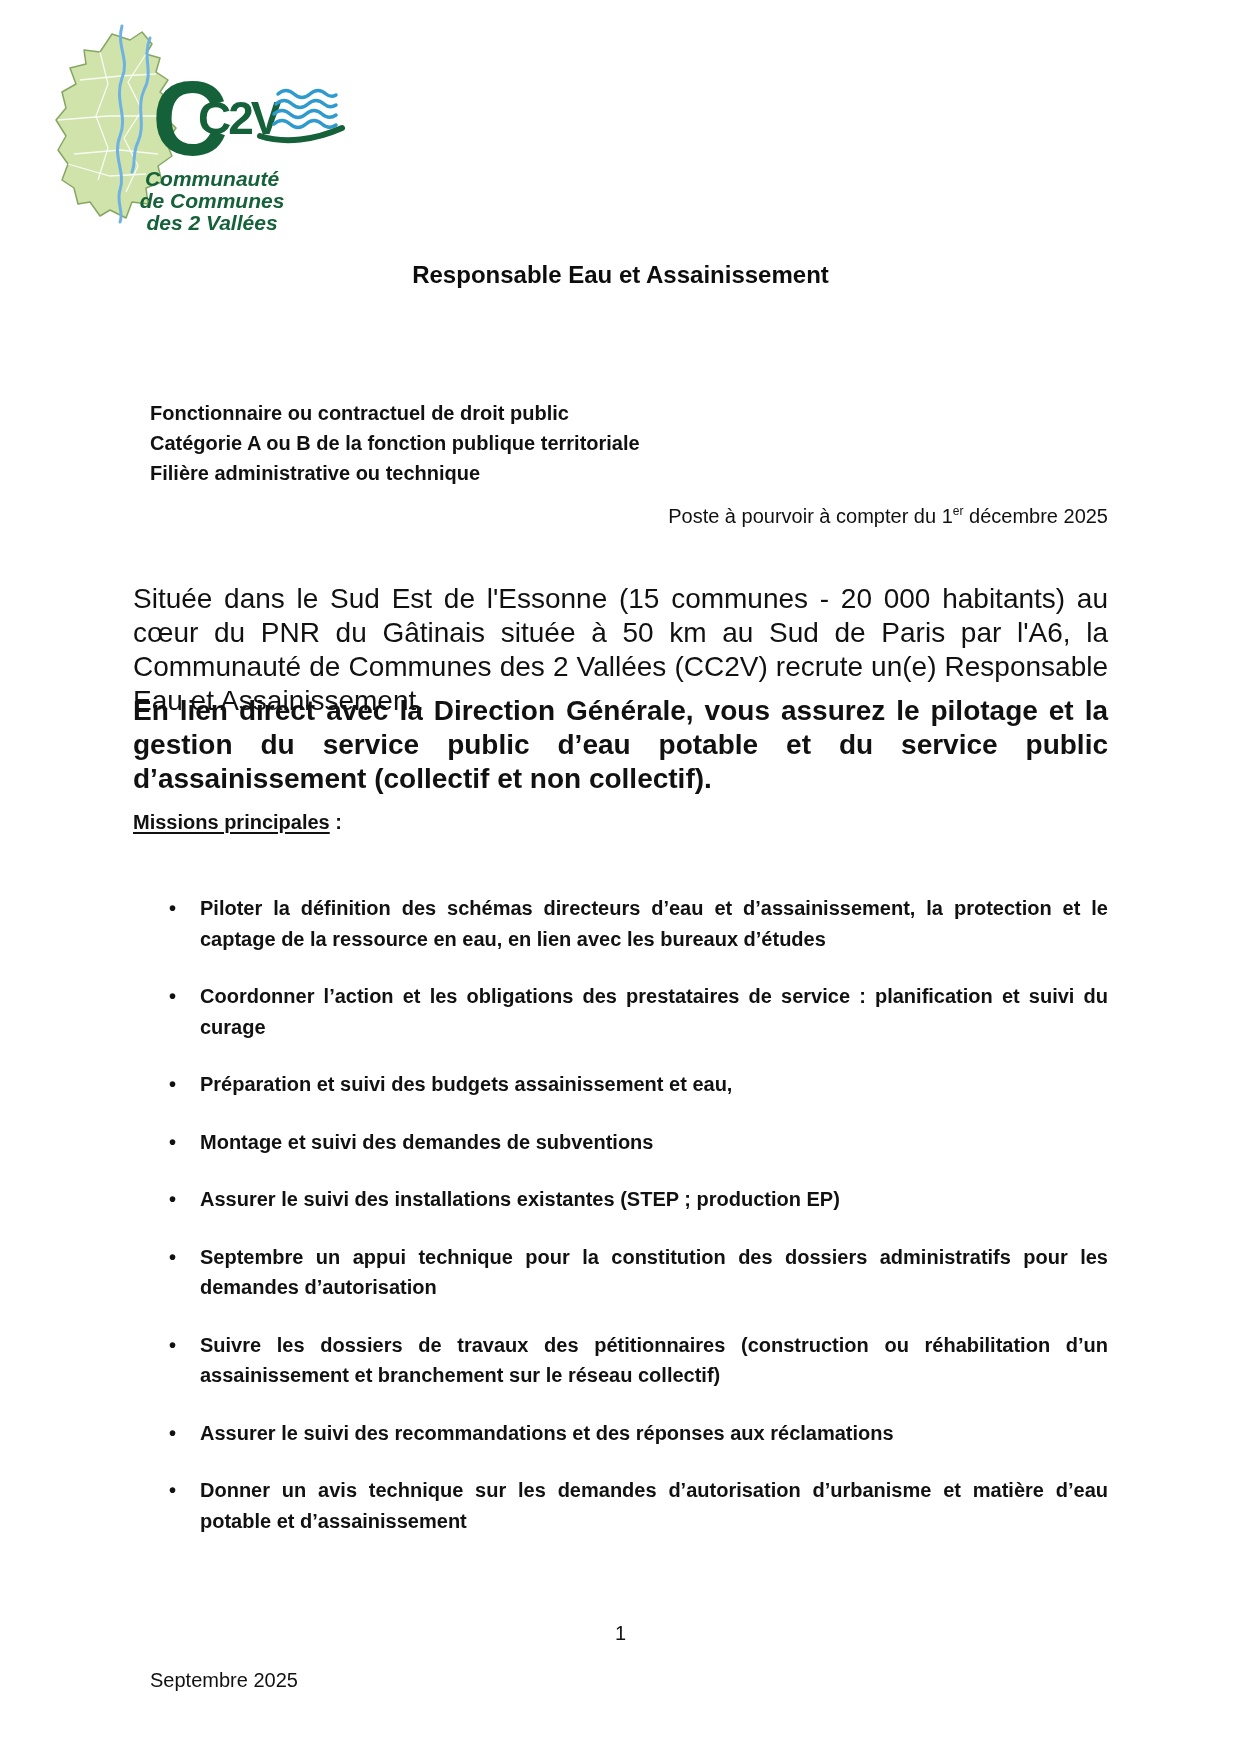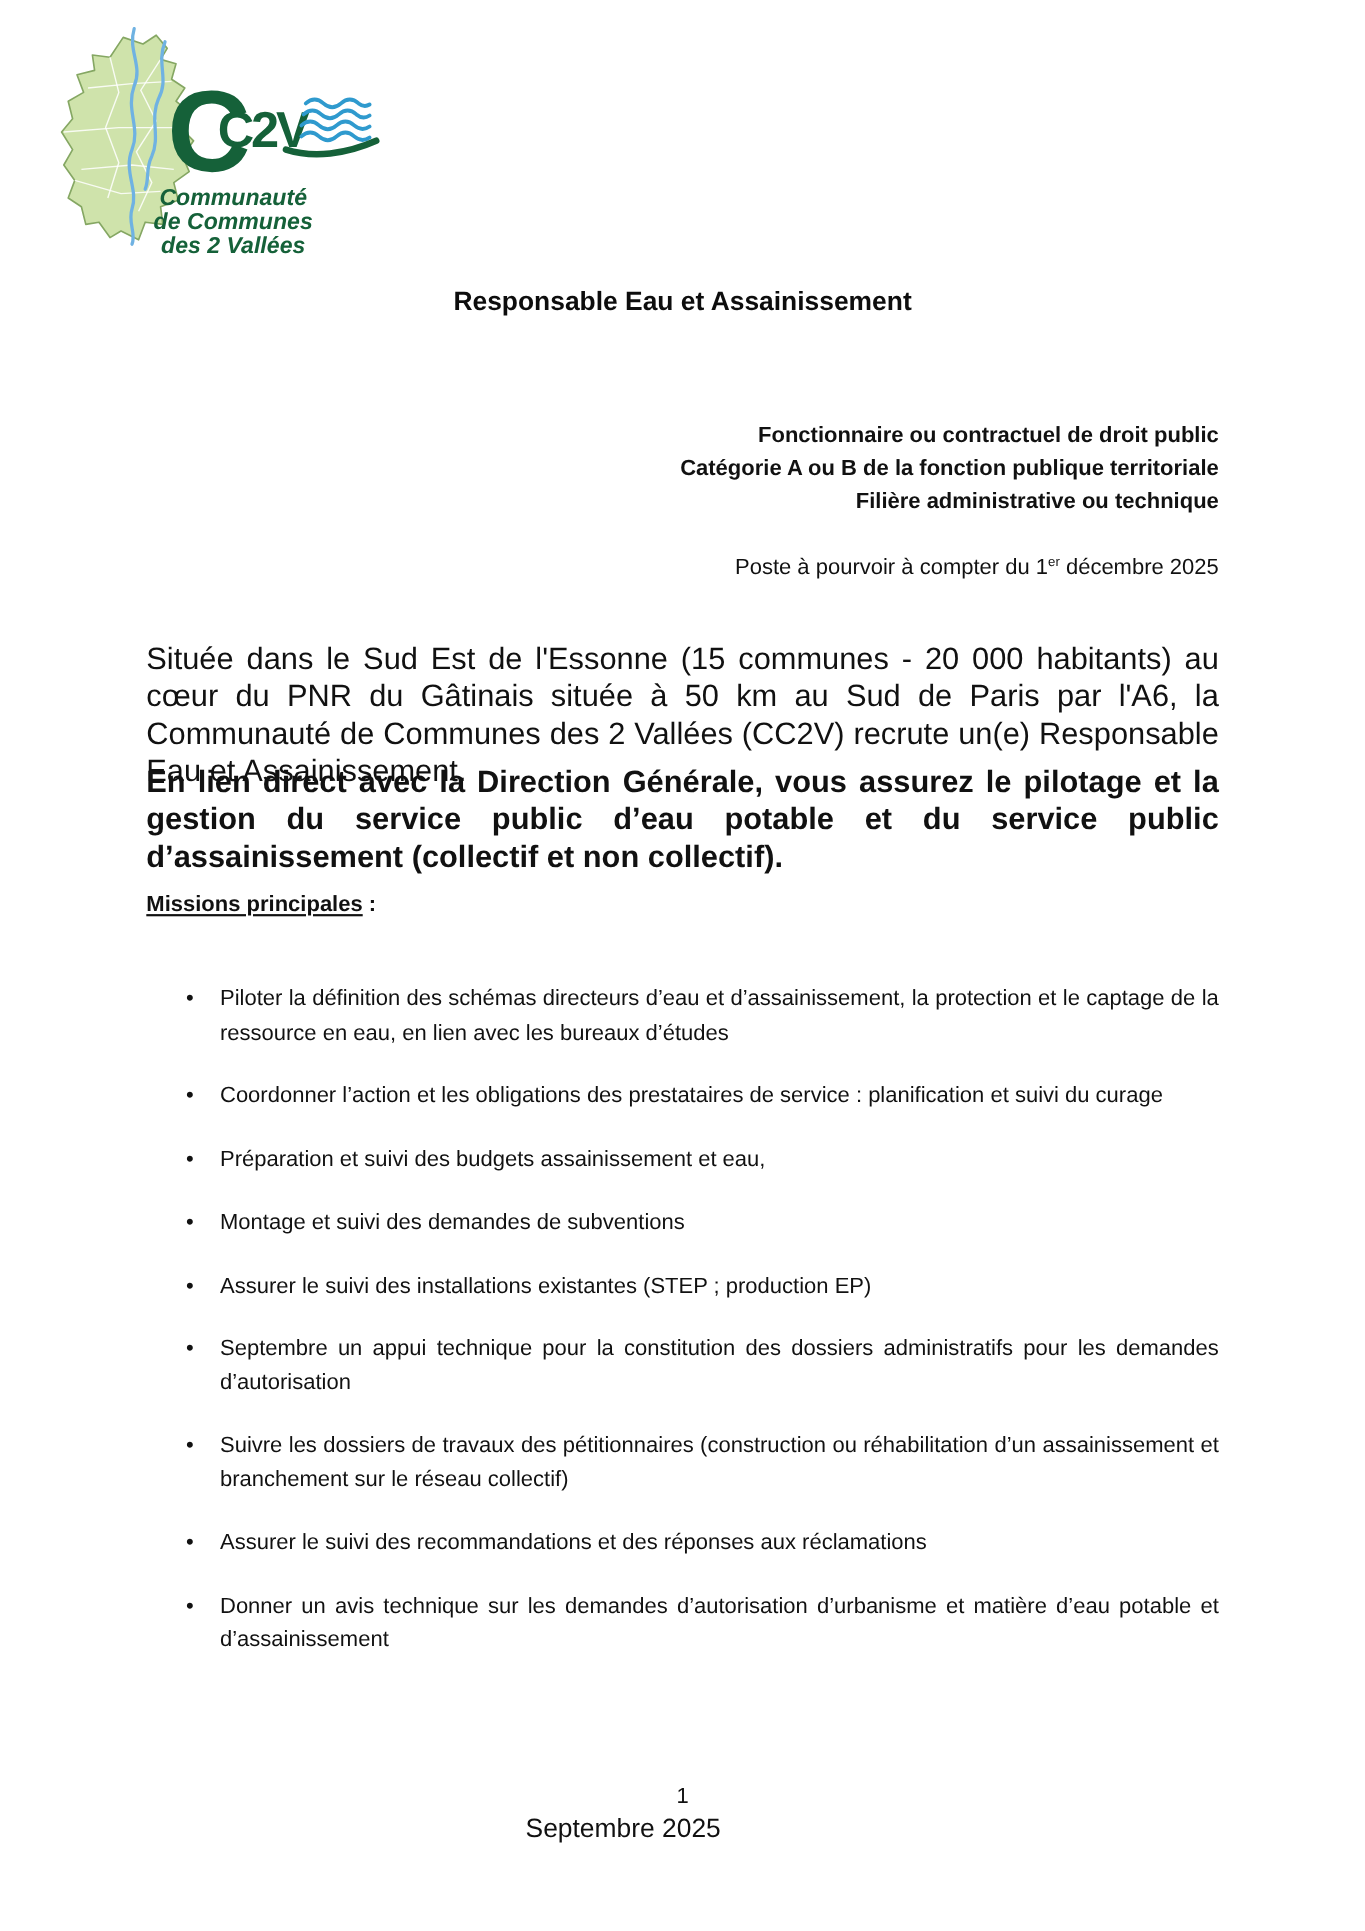--- a/index.html
+++ b/index.html
@@ -12,60 +12,60 @@
     overflow:hidden;
   }
   .abs{position:absolute;left:133px;width:975px;}
   .logo{position:absolute;left:50px;top:24px;width:300px;height:215px;}
   .title{
     top:254px;margin:0;
     font-size:24px;font-weight:bold;line-height:42px;
     text-align:center;color:#0d0d0d;
   }
   .subhead{
-    top:381px;margin:0;
+    top:381px;margin:17px;
     font-size:20px;font-weight:bold;line-height:30px;
-    text-align:right;
+    text-align:left;
   }
   .poste{
     top:501px;margin:0;
     font-size:20px;font-weight:normal;line-height:30px;
     text-align:right;
   }
   .poste sup{font-size:12px;line-height:0;}
   .para{margin:0;font-size:28px;line-height:34px;text-align:justify;}
   .p1{top:582px;}
   .p2{top:694px;font-weight:bold;}
   .missions-heading{
     top:807px;margin:0;
     font-size:20px;font-weight:bold;line-height:30px;
   }
   .missions-heading .u{text-decoration:underline;text-underline-offset:3px;}
   .missions-list{
-    top:893px;margin:0;padding:0;list-style:none;
+    top:893px;margin:0;padding:0;list-style:none;font-weight:bold;
   }
   .missions-list li{
     position:relative;
     padding-left:67px;
     margin-bottom:27px;
     font-size:20px;line-height:30.5px;
     text-align:justify;
   }
   .missions-list li::before{
     content:"\2022";
     position:absolute;left:36px;top:0;
     font-size:20px;
   }
   .footer-page{
     top:1620px;margin:0;
     font-size:20px;line-height:26px;text-align:center;
   }
   .footer-date{
-    top:1650px;margin:0;left:133px;width:867px;
-    font-size:24px;line-height:26px;text-align:center;
+    top:1650px;margin:17px;left:133px;width:867px;
+    font-size:20px;line-height:26px;text-align:left;
   }
   .logo svg text{font-family:"Liberation Sans",sans-serif;}
 </style>
 </head>
 <body>
 
 <div class="page">
 
   <div class="logo">
     <svg width="300" height="215" viewBox="0 0 300 215">

